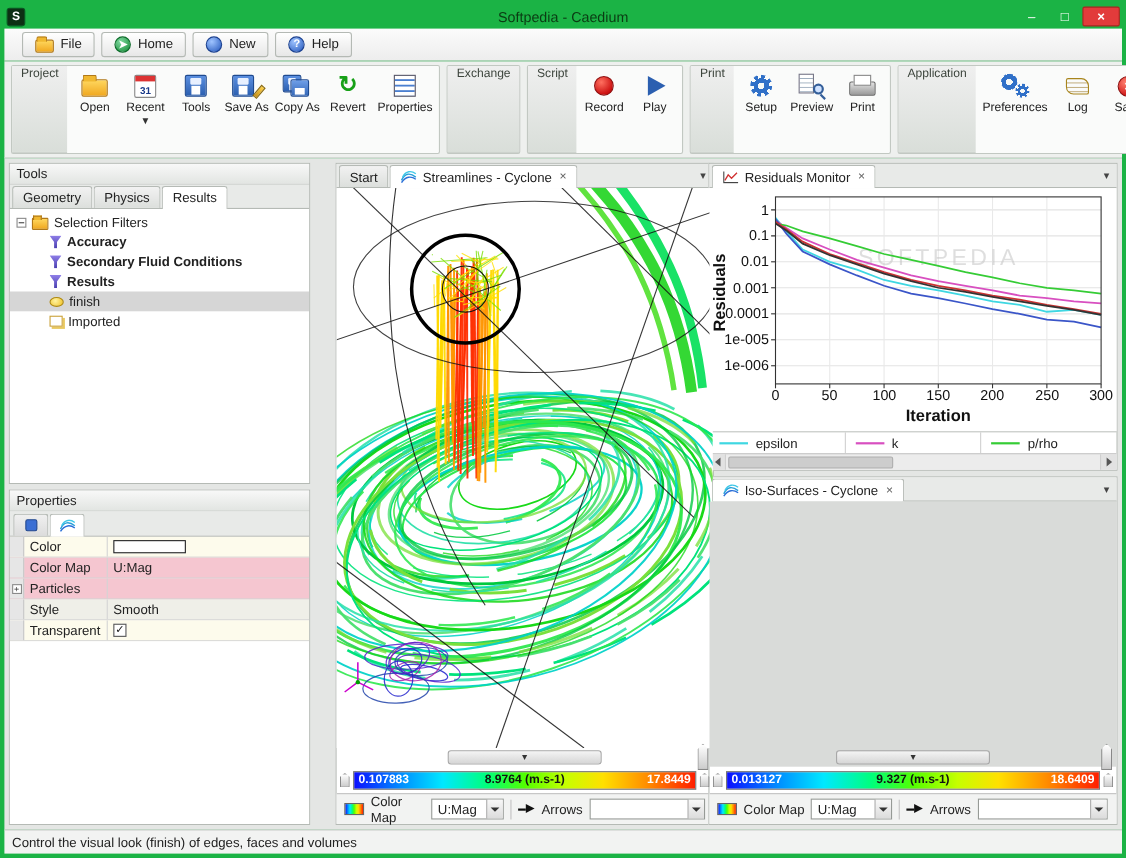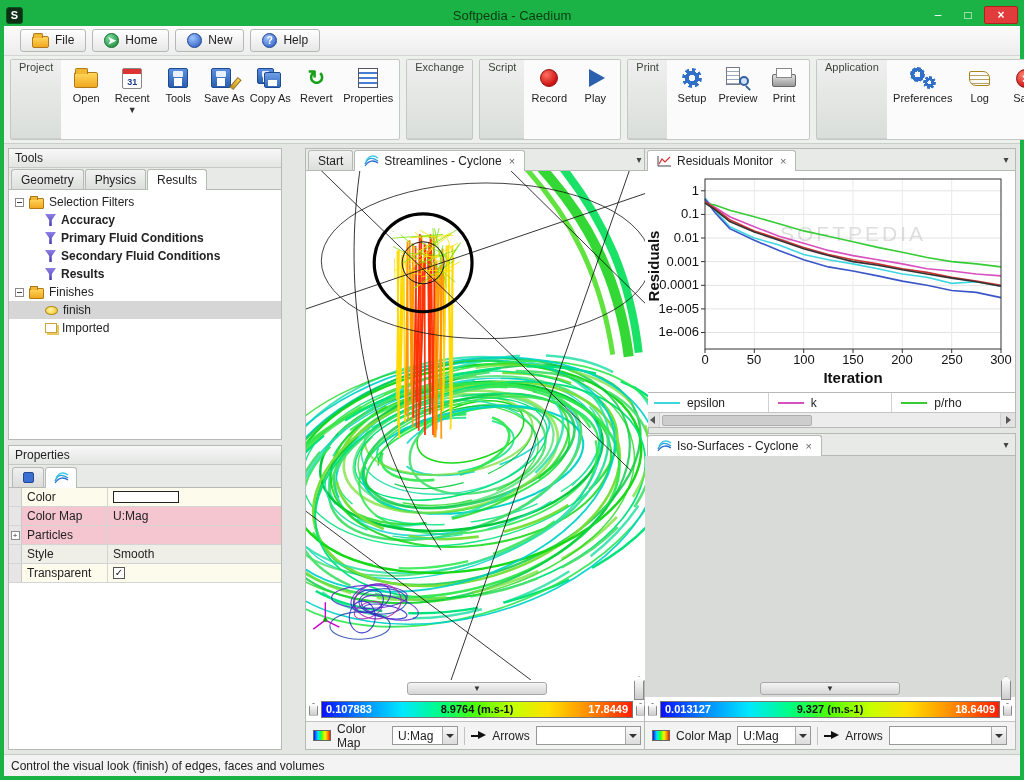--- a/index.html
+++ b/index.html
@@ -90,21 +90,21 @@
 .t-import{width:12px;height:10px;background:#fff;border:1px solid #caa23a;box-shadow:2px 2px 0 #e8c860;flex:none}
 
 .ptabs{height:23px;background:#e8eae8;display:flex;align-items:flex-end;padding-left:3px;border-bottom:1px solid #b5bab5;flex:none}
 .ptab{width:32px;height:20px;border:1px solid #b5bab5;border-bottom:none;border-radius:3px 3px 0 0;display:flex;align-items:center;justify-content:center;background:linear-gradient(#f0f0f0,#dcdcdc);margin-right:1px}
 .ptab.active{background:#fff;margin-bottom:-1px;height:21px}
 .sq-blue{width:11px;height:11px;background:#3b6fd4;border:1px solid #24498f;border-radius:2px}
 .ptable{flex:1;display:flex;flex-direction:column}
 .prow{display:flex;height:19px;border-bottom:1px solid #d4d4d4;font-size:12px;align-items:stretch}
 .pgut{width:13px;background:#e6e6e6;border-right:1px solid #c8c8c8;display:flex;align-items:center;justify-content:center;flex:none}
 .pexp{width:9px;height:9px;border:1px solid #8a8a8a;background:#fff;font-size:8px;line-height:7px;text-align:center;color:#333}
-.plabel{width:86px;padding:2px 5px;border-right:1px solid #d4d4d4;display:flex;align-items:center}
+.plabel{width:76px;padding:2px 5px;border-right:1px solid #d4d4d4;display:flex;align-items:center}
 .pval{flex:1;padding:2px 5px;display:flex;align-items:center}
 .bg-cream{background:#fdfbec}.bg-pink{background:#f5c6d0}.bg-gray{background:#efefe8}
 .swatch{width:66px;height:12px;background:#fff;border:1px solid #222}
 .chk{width:12px;height:12px;border:1px solid #555;background:#fff;display:flex;align-items:center;justify-content:center;font-size:10px;line-height:1;color:#111}
 
 .center-col{flex:1;display:flex;min-width:0}
 .center-panel{flex:1}
 .right-col{width:372px;display:flex;flex-direction:column;gap:5px;flex:none}
 .res-panel{height:280px;flex:none}
 .iso-panel{flex:1}
@@ -334,34 +334,25 @@
               <span class="exp"></span>
               <span class="t-folder"></span>
               <span>Selection Filters</span>
             </div>
           <div class="trow child bold">
               <span class="t-filter"></span>
               <span>Accuracy</span>
             </div>
           <div class="trow child bold">
               <span class="t-filter"></span>
-              <span>Primary Fluid Conditions</span>
-            </div>
-          <div class="trow child bold">
-              <span class="t-filter"></span>
               <span>Secondary Fluid Conditions</span>
             </div>
           <div class="trow child bold">
               <span class="t-filter"></span>
               <span>Results</span>
-            </div>
-          <div class="trow">
-              <span class="exp"></span>
-              <span class="t-folder"></span>
-              <span>Finishes</span>
             </div>
           <div class="trow child selected">
               <span class="t-finish"></span>
               <span>finish</span>
             </div>
           <div class="trow child">
               <span class="t-import"></span>
               <span>Imported</span>
             </div>
         </div>

